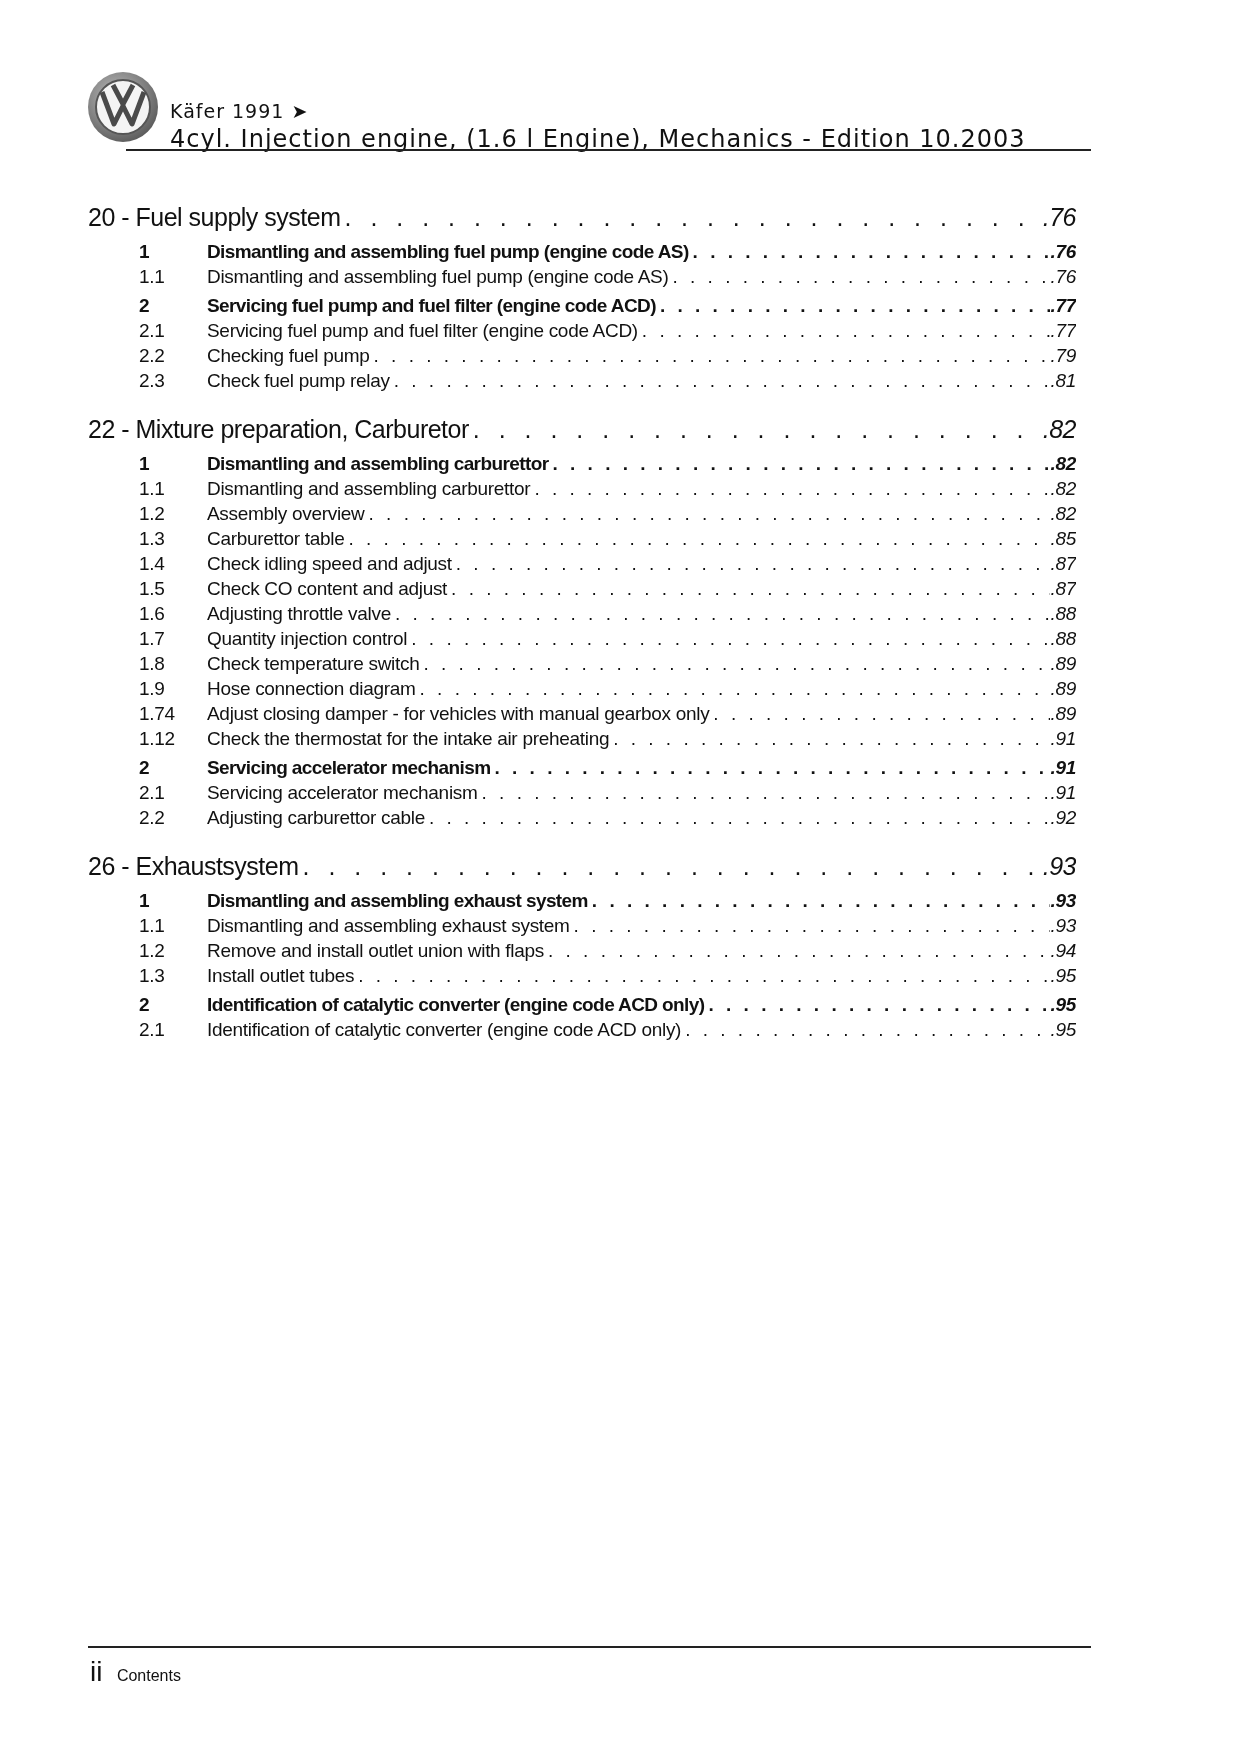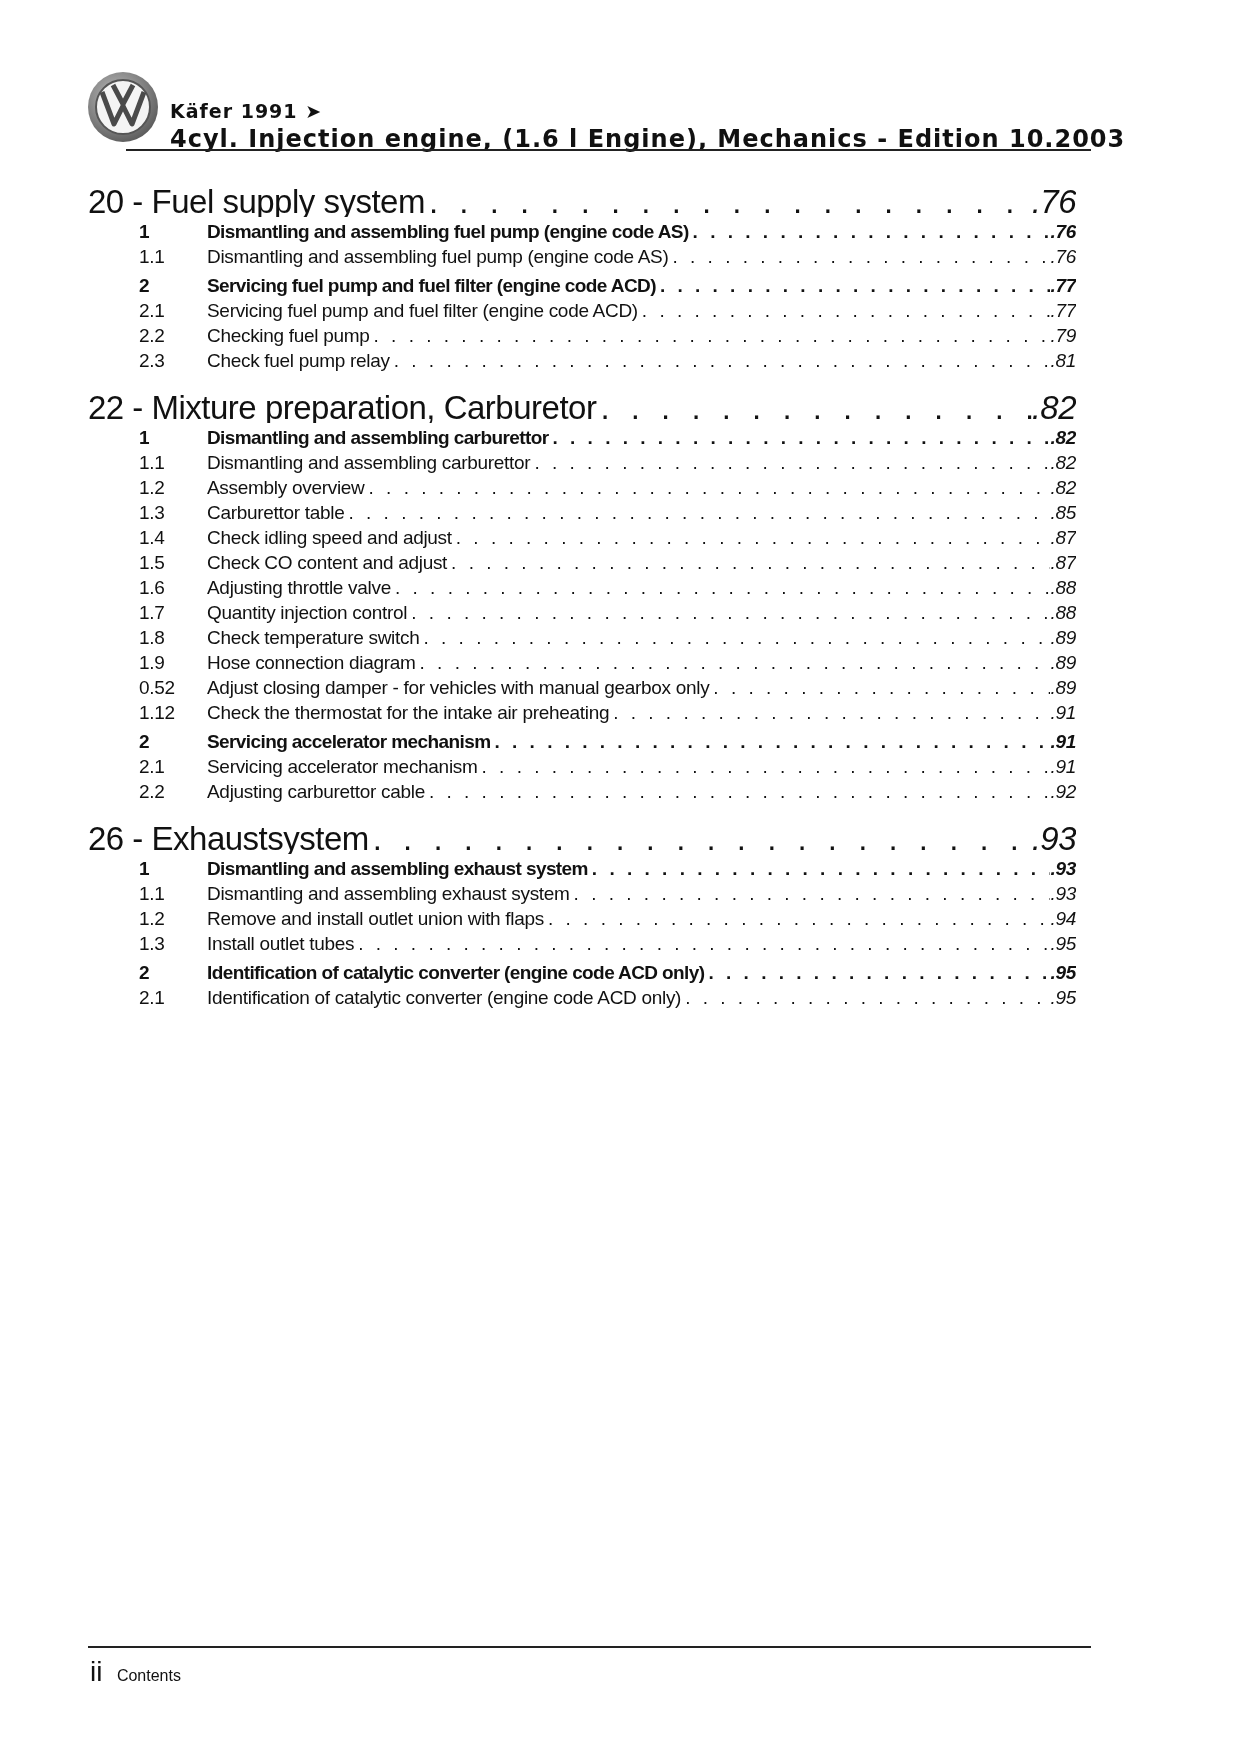--- a/index.html
+++ b/index.html
@@ -1,41 +1,41 @@
 <!DOCTYPE html>
 <html><head>
 <meta charset="utf-8">
 <style>
   html, body { margin: 0; padding: 0; background: #ffffff; }
   body {
     width: 1240px; height: 1753px; position: relative; overflow: hidden;
     font-family: "Liberation Sans", sans-serif; color: #111111;
   }
-  .header { position: absolute; left: 88px; top: 72px; width: 1003px; height: 80px; font-weight: bold; }
+  .header { position: absolute; left: 88px; top: 72px; width: 1003px; height: 80px; }
   .logo {
     position: absolute; left: 0; top: 0; width: 70px; height: 70px; border-radius: 50%;
     background: radial-gradient(circle at 40% 35%, #bdbdbd 0%, #7a7a7a 55%, #3b3b3b 100%);
   }
   .logo svg { position: absolute; left: 0; top: 0; }
   .hdr-title {
     position: absolute; left: 82px; top: 28px; font-size: 19px; letter-spacing: 1px;
     font-family: "DejaVu Sans", sans-serif; white-space: nowrap;
   }
   .hdr-sub {
     position: absolute; left: 82px; top: 53px; font-size: 24px; letter-spacing: 1px;
     font-family: "DejaVu Sans", sans-serif; white-space: nowrap;
   }
   .hdr-rule { position: absolute; left: 38px; top: 77px; width: 965px; height: 2px; background: #222; }
 
   .toc { position: absolute; left: 88px; top: 183px; width: 988px; }
   .chapter { margin-bottom: 14px; }
   .chap-row, .entry-row {
     display: flex; align-items: baseline; white-space: nowrap; overflow: hidden;
   }
-  .chap-row { font-size: 33px; height: 34px; letter-spacing: -0.5px; }
+  .chap-row { font-size: 25px; height: 34px; letter-spacing: -0.5px; margin-top: 20px; }
   .chap-title { flex: 0 0 auto; padding-right: 4px; }
   .leader {
     flex: 1 1 auto; overflow: hidden; white-space: nowrap; letter-spacing: 3.5px;
   }
   .chap-row .leader { letter-spacing: 6px; }
   .leader::before {
     content: ". . . . . . . . . . . . . . . . . . . . . . . . . . . . . . . . . . . . . . . . . . . . . . . . . . . . . . . . . . . . . . . . . . . . . . . . . . . . . . . . . . . . . . . . . . . . . . . . . . . . . . . . . . . . . . . . . . . . . . . . . . . . . . . . . . . . .";
   }
   .page { flex: 0 0 auto; text-align: right; font-style: italic; }
   .group { margin-top: 4px; }
@@ -175,21 +175,21 @@
           <span class="leader"></span>
           <span class="page">.89</span>
         </div>
         <div class="entry-row">
           <span class="entry-num">1.9</span>
           <span class="entry-title">Hose connection diagram</span>
           <span class="leader"></span>
           <span class="page">.89</span>
         </div>
         <div class="entry-row">
-          <span class="entry-num">0.52</span>
+          <span class="entry-num">1.74</span>
           <span class="entry-title">Adjust closing damper - for vehicles with manual gearbox only</span>
           <span class="leader"></span>
           <span class="page">.89</span>
         </div>
         <div class="entry-row">
           <span class="entry-num">1.12</span>
           <span class="entry-title">Check the thermostat for the intake air preheating</span>
           <span class="leader"></span>
           <span class="page">.91</span>
         </div>

